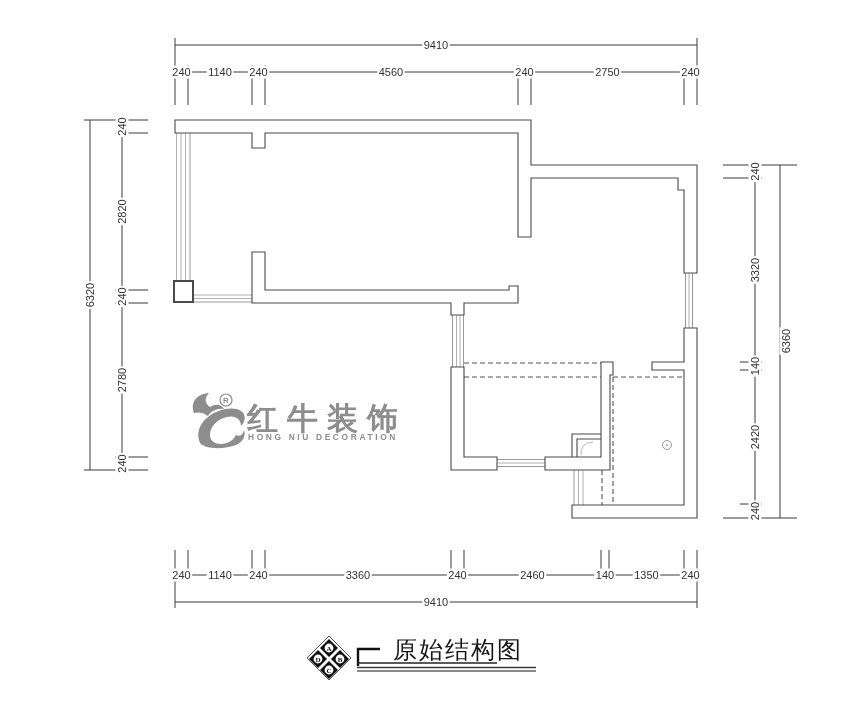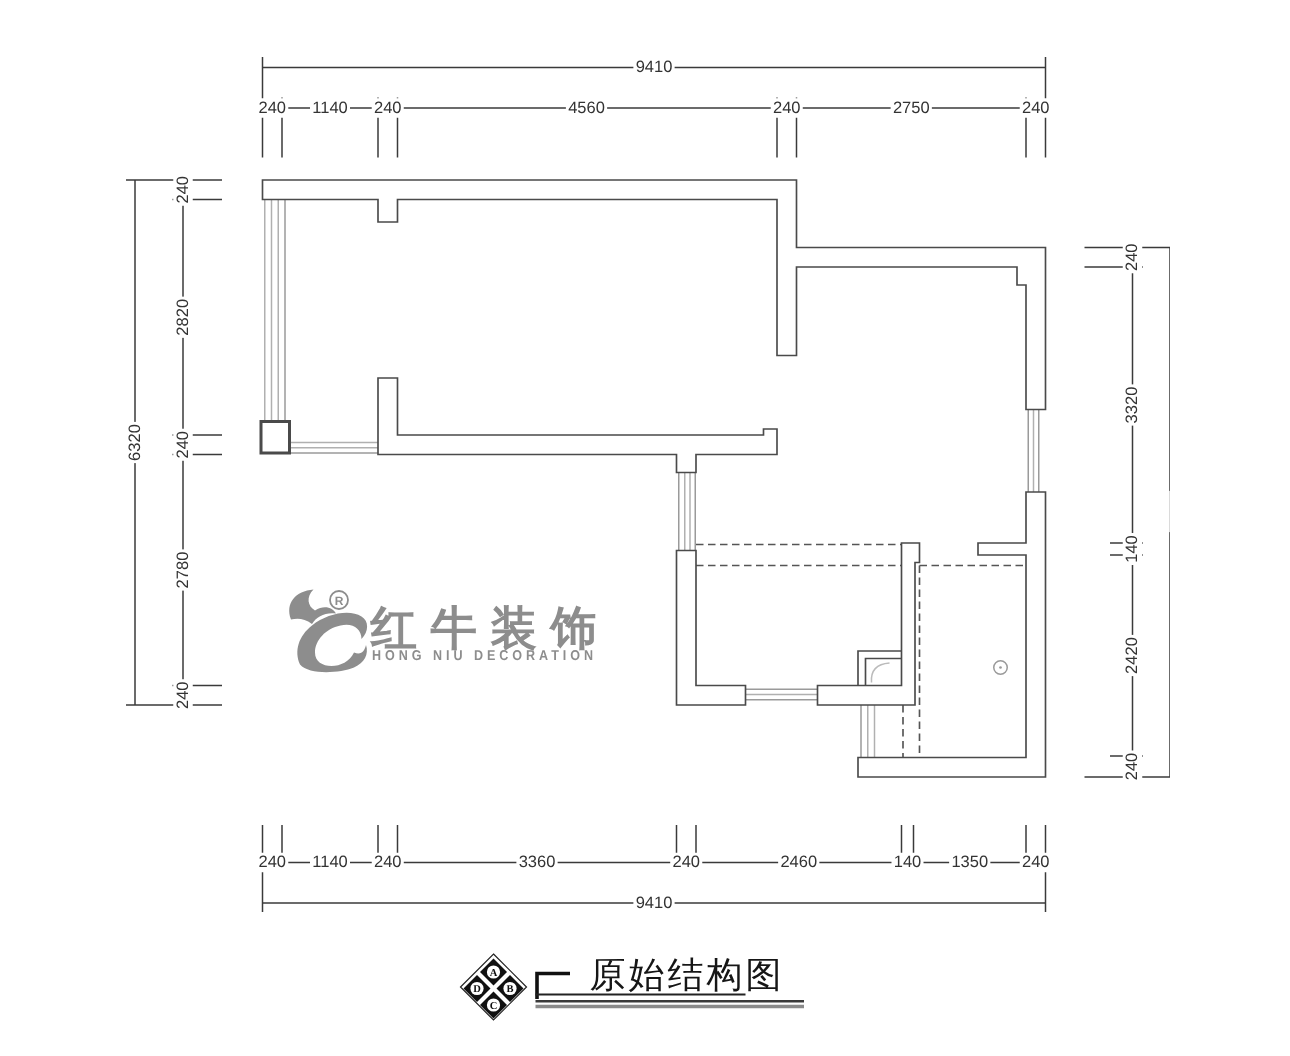--- a/index.html
+++ b/index.html
@@ -1,16 +1,16 @@
 <!DOCTYPE html>
 <html><head>
 <meta charset="utf-8">
 <style>
   html,body{margin:0;padding:0;background:#ffffff;}
-  #stage{position:relative;width:780px;height:704px;background:#ffffff;overflow:hidden;
+  #stage{position:relative;width:860px;height:704px;background:#ffffff;overflow:hidden;
          font-family:"Liberation Sans","DejaVu Sans",sans-serif;}
   svg{display:block;}
   text.dim{font-family:"Liberation Sans","DejaVu Sans",sans-serif;font-size:11px;fill:#333;}
   text.title-cn{font-family:"Liberation Sans","DejaVu Sans",sans-serif;font-size:24px;fill:#161616;letter-spacing:2px;}
   text.logo-cn{font-family:"Liberation Sans","DejaVu Sans",sans-serif;font-size:31px;font-weight:bold;fill:#8d8d8d;letter-spacing:9px;}
   text.logo-en{font-family:"Liberation Sans","DejaVu Sans",sans-serif;font-size:9.5px;font-weight:bold;fill:#8d8d8d;letter-spacing:3px;}
   text.compass-letter{font-family:"Liberation Serif","DejaVu Serif",serif;font-size:7px;font-weight:bold;fill:#111;}
   text.reg{font-family:"Liberation Sans",sans-serif;font-size:8px;font-weight:bold;fill:#8d8d8d;}
 </style>
 </head>

